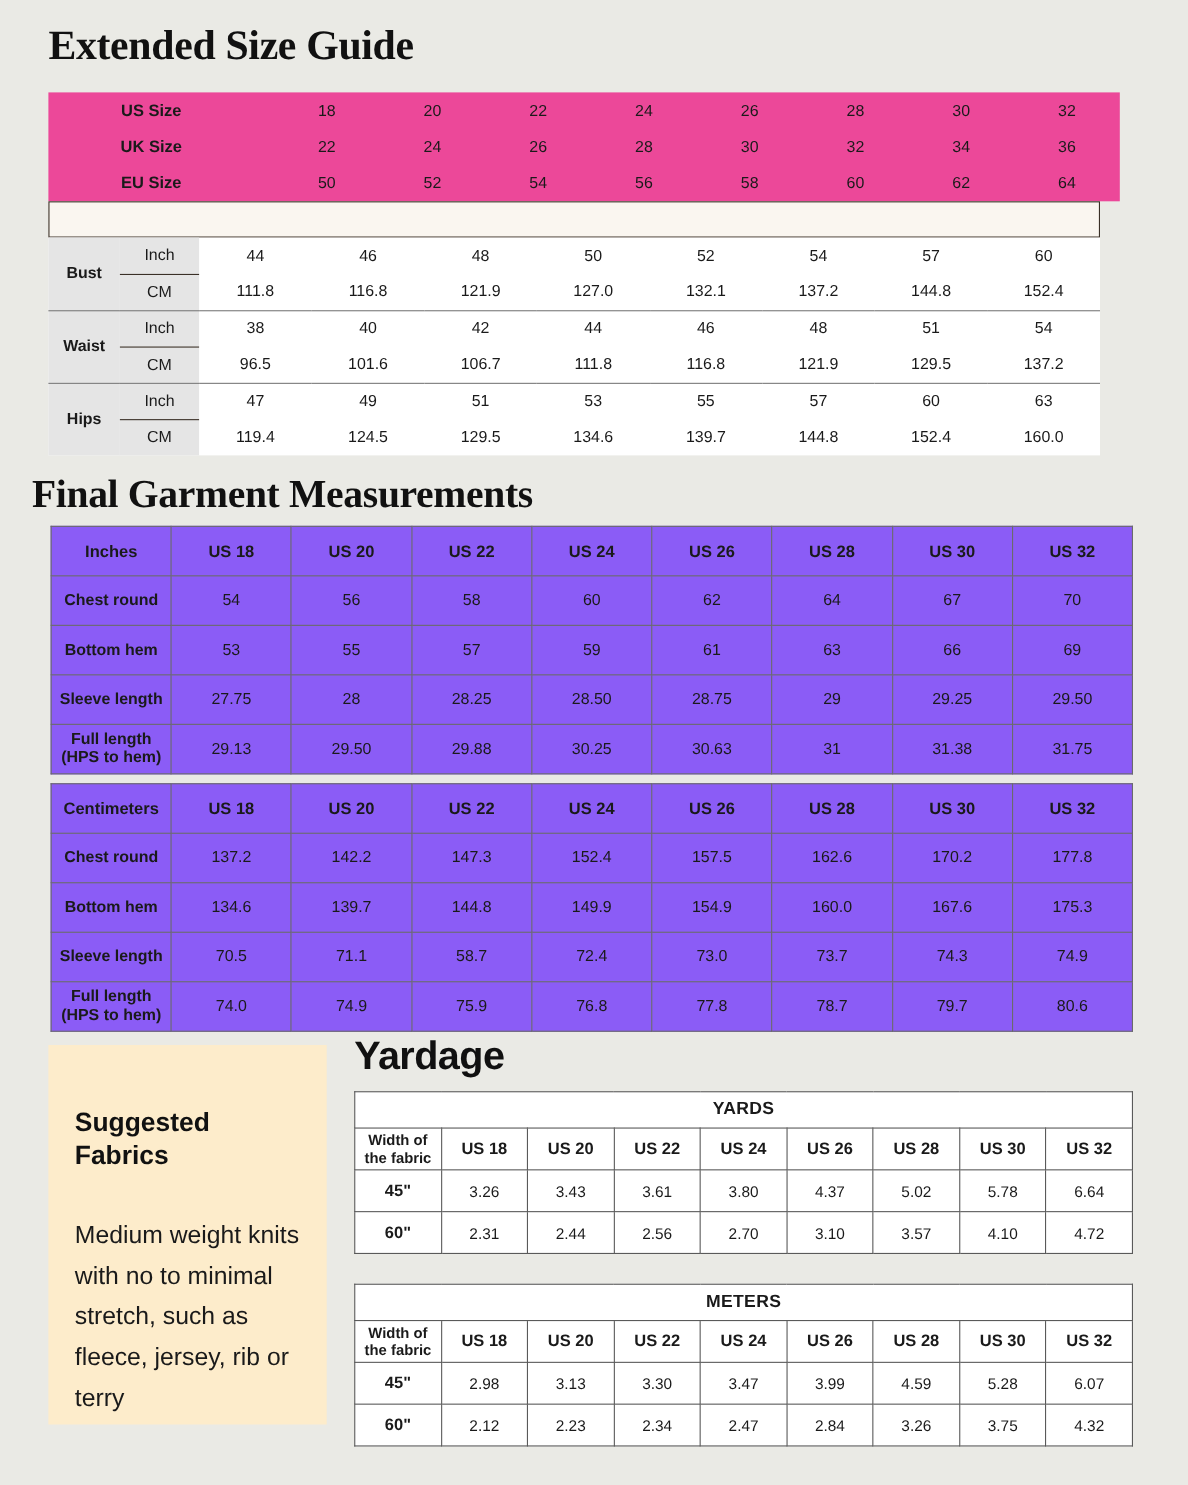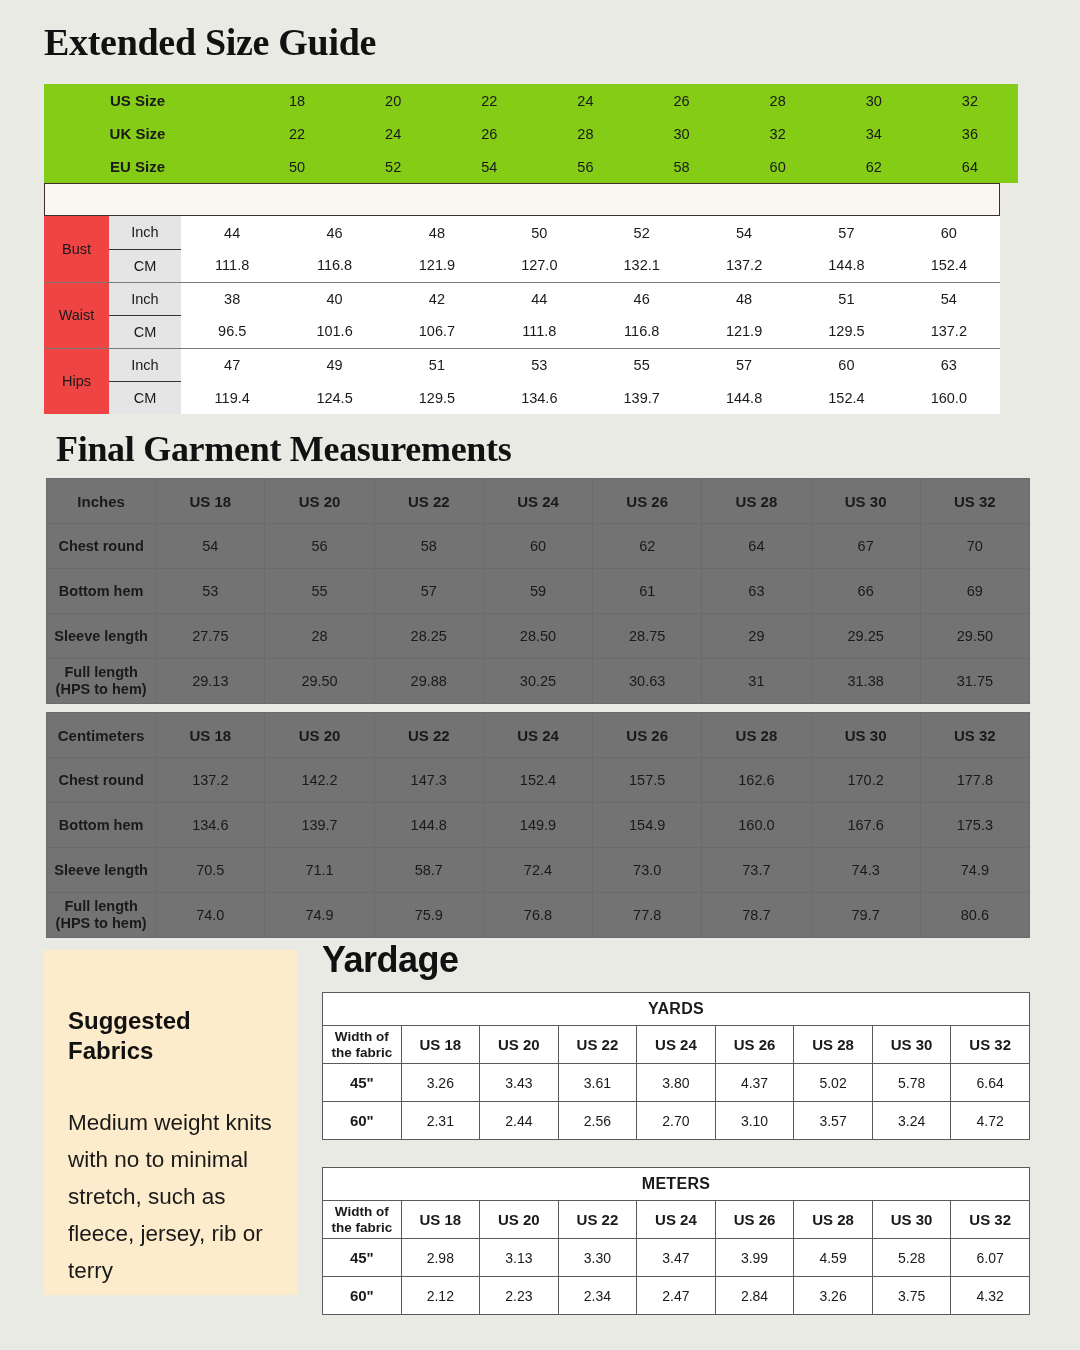--- a/index.html
+++ b/index.html
@@ -23,21 +23,21 @@
     text-align: right;
   }
   #title-extended-size-guide {
     position: absolute;
     left: 44px; top: 20px;
     font-size: 38px;
     line-height: 44px;
   }
   #title-final-garment {
     position: absolute;
-    left: 56px; top: 428px;
+    left: 29px; top: 428px;
     font-size: 36px;
     line-height: 42px;
   }
   #title-yardage {
     position: absolute;
     left: 322px; top: 938px;
     font-size: 36px;
     line-height: 44px;
     font-family: "Liberation Sans", sans-serif;
     font-weight: bold;
@@ -46,21 +46,21 @@
   }
 
   
   #size-guide-wrap {
     position: absolute;
     left: 44px; top: 84px;
     width: 956px;
   }
 
   
-  .sg-head { width: 974px; background: #84cc16; }
+  .sg-head { width: 974px; background: #ec4899; }
   .sg-head table { border-collapse: collapse; width: 100%; }
   .sg-head td {
     height: 33px;
     font-size: 14.5px;
     text-align: center;
     color: #1a1a1a;
   }
   .sg-head td.lbl {
     font-weight: bold;
     font-size: 15px;
@@ -73,41 +73,41 @@
     height: 33px;
     background: #faf6f0;
     border: 1.5px solid #3a3027;
   }
 
   
   #body-measure { width: 956px; background: #ffffff; }
   #body-measure table { border-collapse: collapse; width: 100%; table-layout: fixed; }
   #body-measure td { height: 33px; font-size: 14.5px; text-align: center; }
   td.bm-group {
-    background: #ef4444;
+    background: #e5e5e5;
     width: 65px;
-    font-weight: normal;
+    font-weight: bold;
     font-size: 16px;
     text-align: center;
     vertical-align: middle;
   }
   td.bm-unit {
     background: #e5e5e5;
     width: 72px;
     font-size: 14px;
     text-align: center;
   }
   td.bm-unit.top { border-bottom: 1.2px solid #3a3027; }
   tr.bm-sep td { border-top: 1.6px solid #7a7a7a; }
   tr.bm-sep td.bm-group, tr.bm-sep td.bm-unit { border-top: 1.6px solid #7a7a7a; }
 
   
   .gm-table {
     border-collapse: collapse;
-    background: #737373;
+    background: #8b5cf6;
     table-layout: fixed;
     border: 1.4px solid #6b6b6b;
   }
   .gm-table td {
     border: 1.4px solid #6b6b6b;
     text-align: center;
     font-size: 14.5px;
     height: 45px;
     padding: 2px 3px;
   }
@@ -451,21 +451,21 @@
         <td>6.64</td>
       </tr>
       <tr>
         <td class="wval">60"</td>
         <td>2.31</td>
         <td>2.44</td>
         <td>2.56</td>
         <td>2.70</td>
         <td>3.10</td>
         <td>3.57</td>
-        <td>3.24</td>
+        <td>4.10</td>
         <td>4.72</td>
       </tr>
     </tbody>
 </table>
 
 <table class="yd-table" id="yd-meters">
   <tbody id="yd-meters-body">
       <tr>
         <td class="unit-title" colspan="9">METERS</td>
       </tr>

